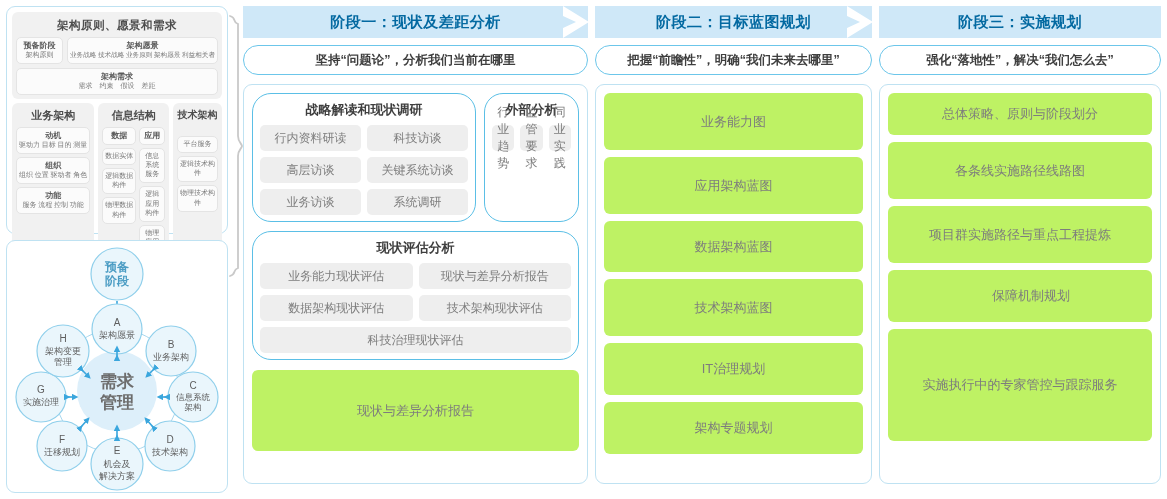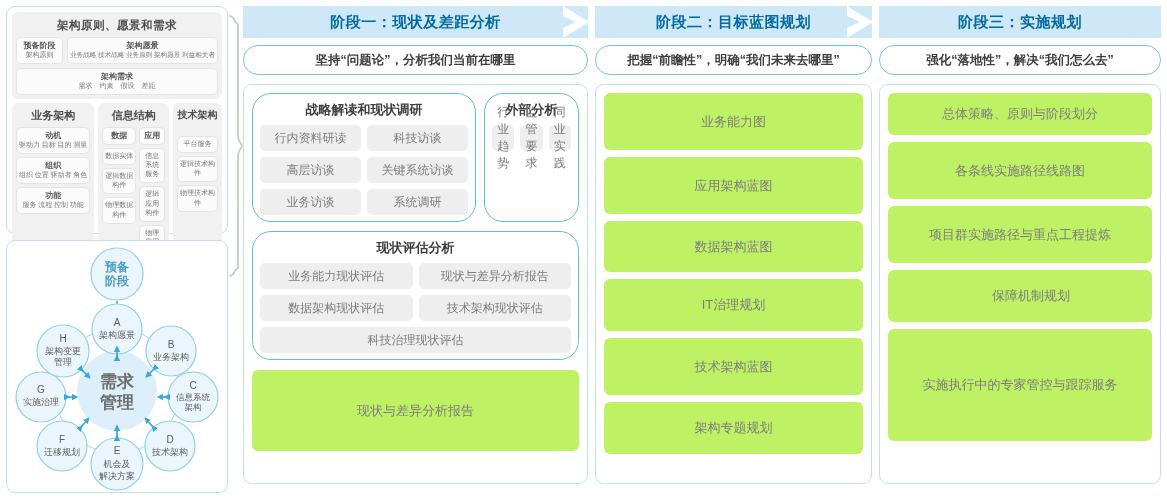--- a/index.html
+++ b/index.html
@@ -367,22 +367,22 @@
             <path d="M0,0 L26,16 L0,32 L0,22 L13,16 L0,10 Z" fill="#ffffff"></path>
           </svg>
         </span>
       </div>
       <div class="subtitle">把握“前瞻性”，明确“我们未来去哪里”</div>
       <div class="body body-23">
         <div class="list23">
           <div class="bigchip" style="height:57px;">业务能力图</div>
           <div class="bigchip" style="height:57px;">应用架构蓝图</div>
           <div class="bigchip" style="height:51px;">数据架构蓝图</div>
+          <div class="bigchip" style="height:57px;">技术架构蓝图</div>
           <div class="bigchip" style="height:52px;">IT治理规划</div>
-          <div class="bigchip" style="height:57px;">技术架构蓝图</div>
           <div class="bigchip" style="height:52px;">架构专题规划</div>
         </div>
       </div>
     </div>
 
     <div class="stage stage-3">
       <div class="hdr">
         <span>阶段三：实施规划</span>
       </div>
       <div class="subtitle">强化“落地性”，解决“我们怎么去”</div>

